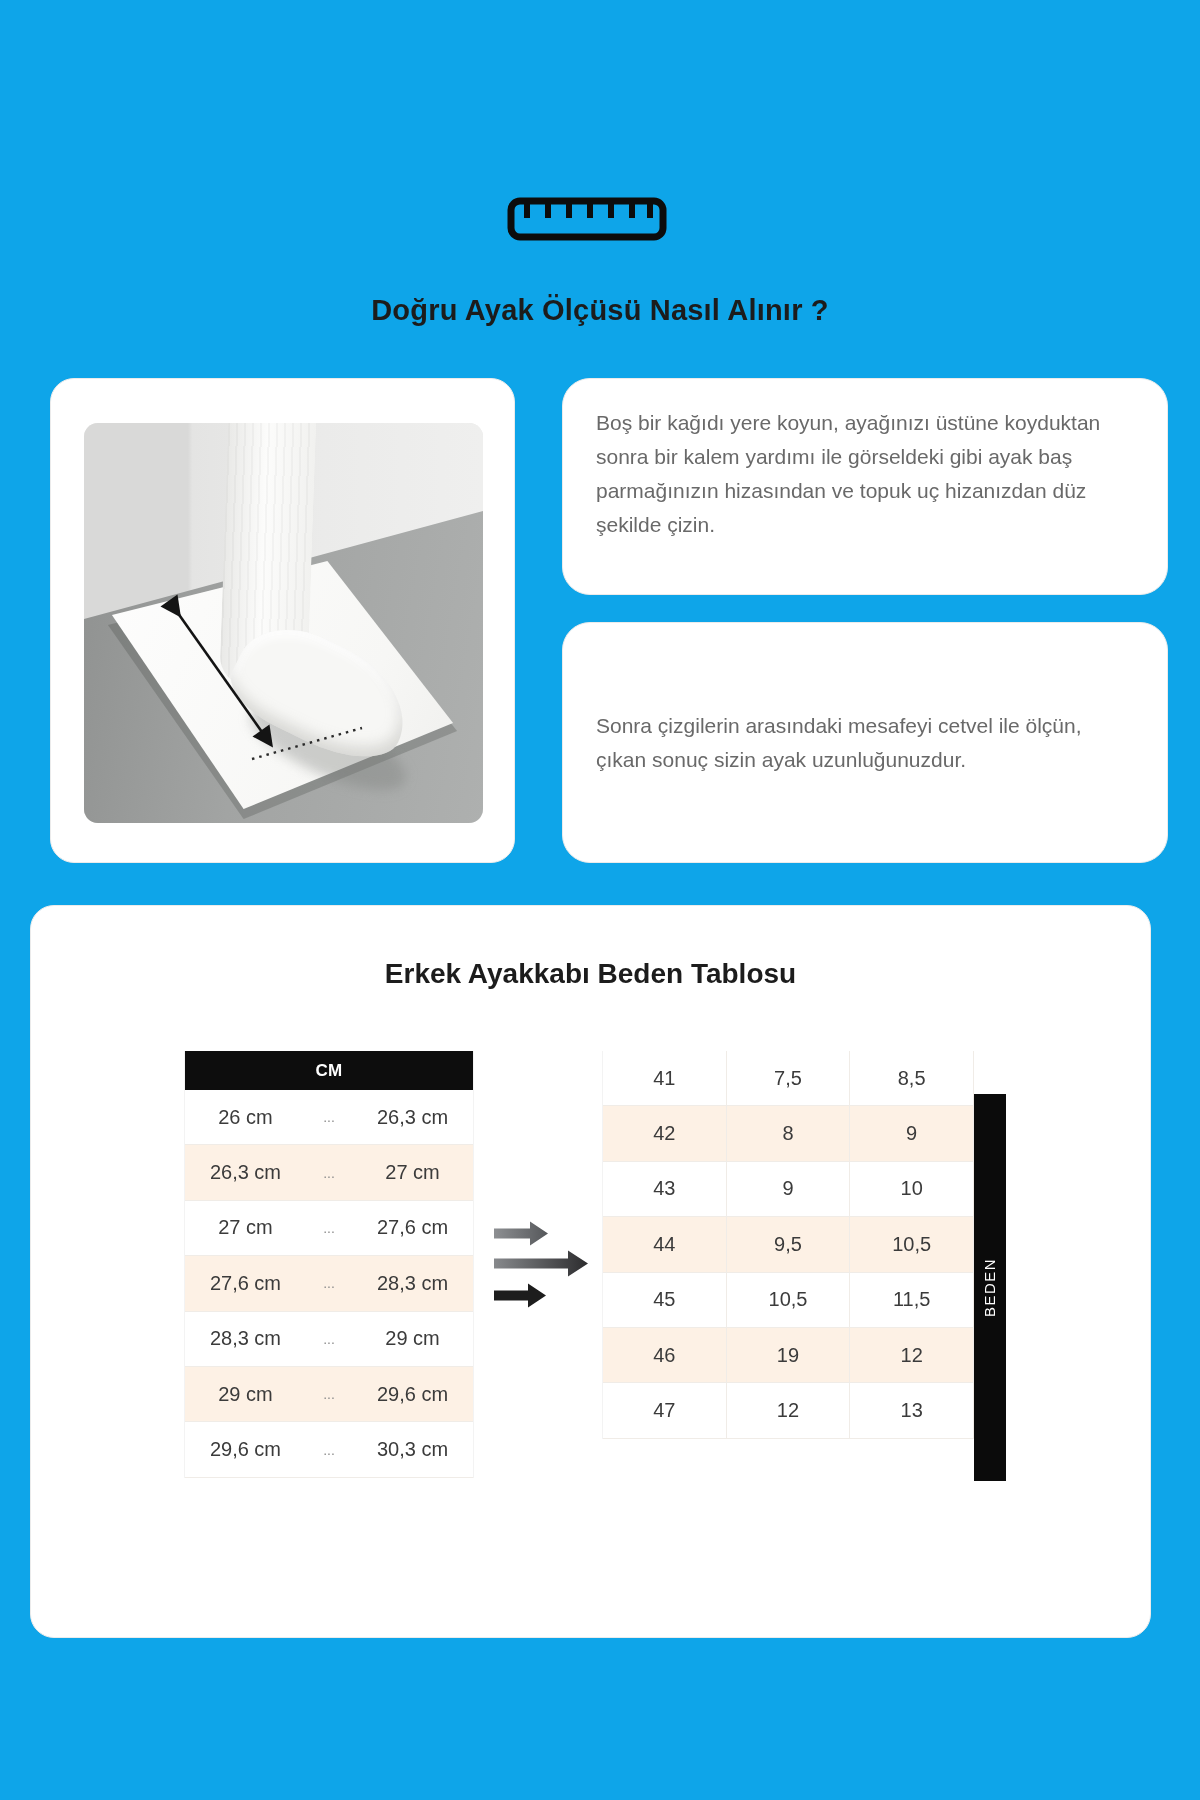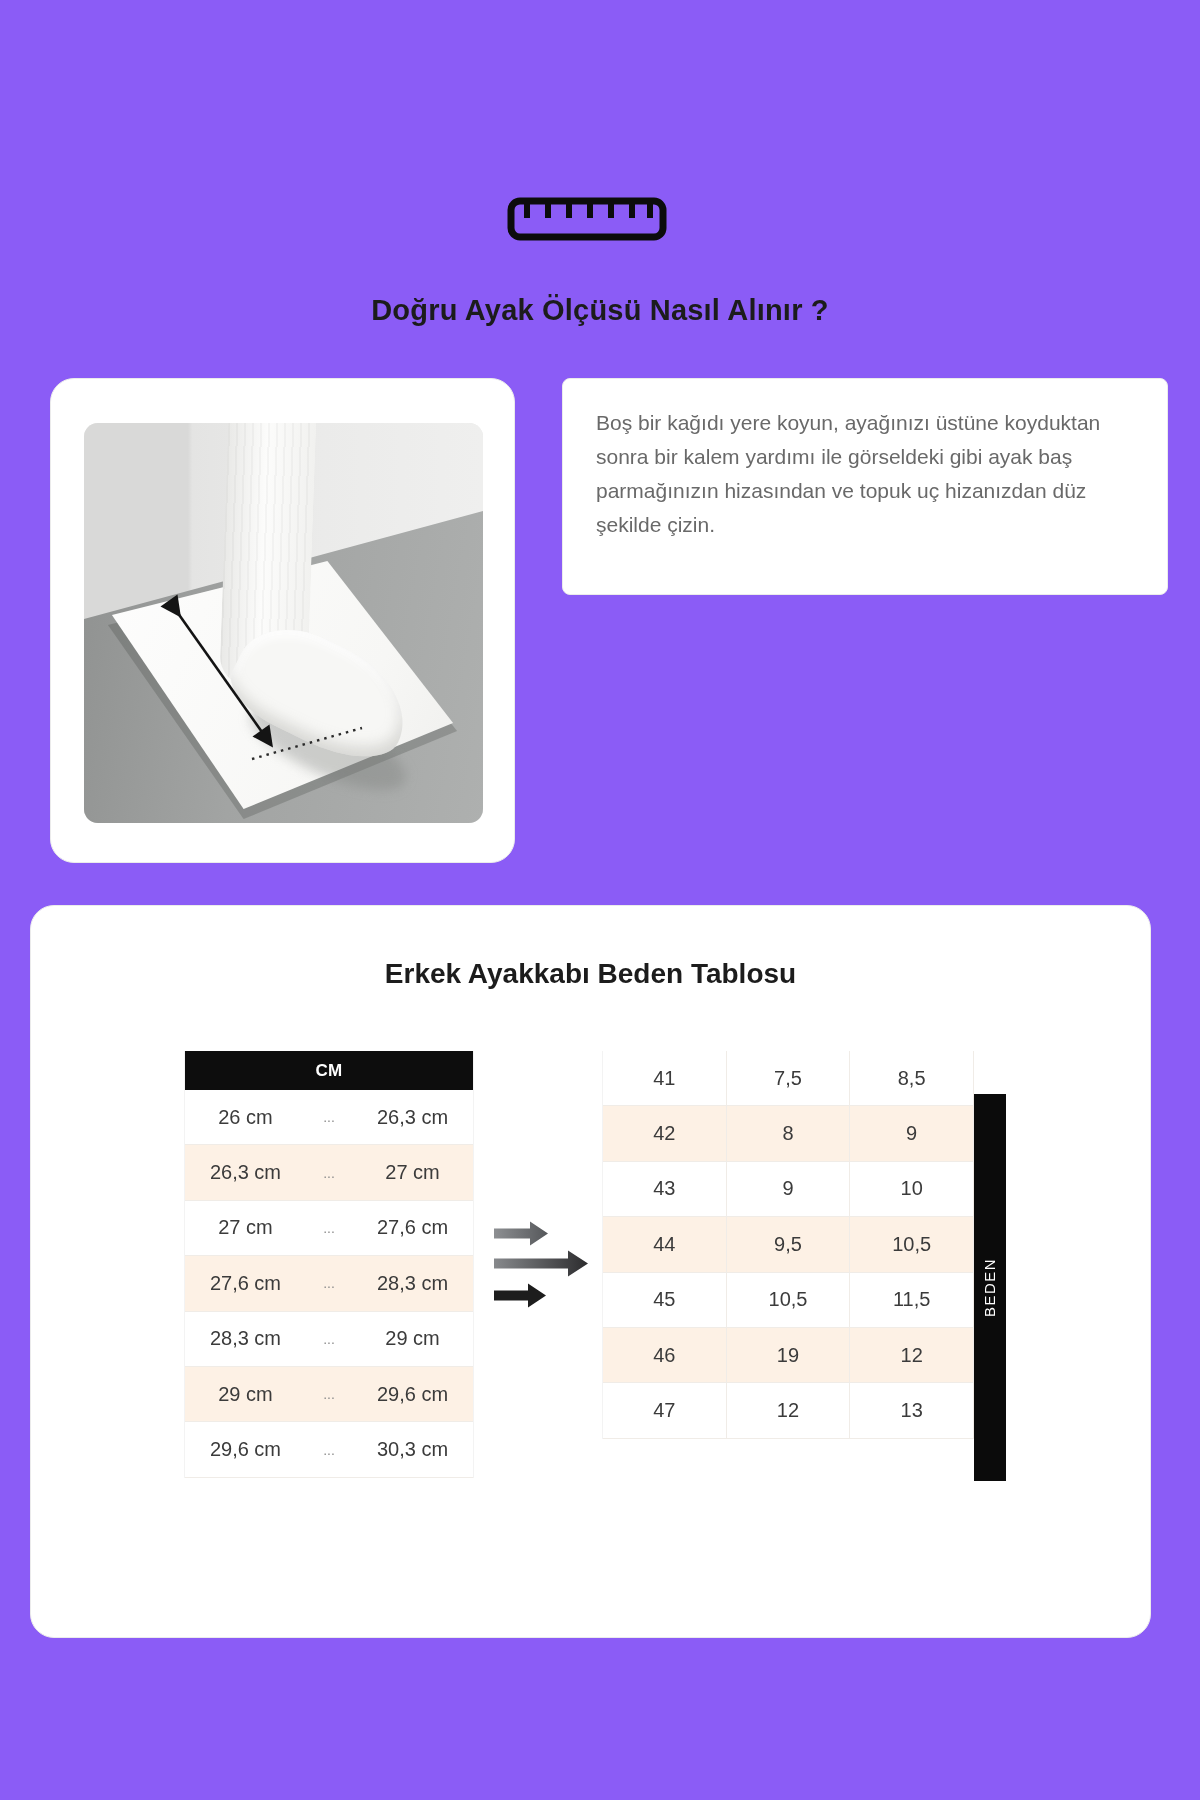--- a/index.html
+++ b/index.html
@@ -7,21 +7,21 @@
     --row-alt:#fdf1e5;
     --table-border:#f0ece7;
     --card-border:#ebebeb;
     --text-dark:#3b3b3b;
     --text-gray:#696969;
     --title-color:#1c1c1c;
   }
   *{margin:0;padding:0;box-sizing:border-box;}
   html,body{background:#fff;}
   body{font-family:"Liberation Sans", sans-serif;}
-  .page{position:relative;width:1200px;height:1800px;background:#8b5cf6;overflow:hidden;}
+  .page{position:relative;width:1200px;height:1800px;background:#0ea5e9;overflow:hidden;}
 
   
   .ruler-icon{position:absolute;left:507px;top:197px;width:160px;height:44px;}
   .page-title{position:absolute;left:0;top:294px;width:1200px;text-align:center;
     font-size:29px;font-weight:bold;color:var(--title-color);letter-spacing:.2px;}
 
   
   .photo-card{position:absolute;left:50px;top:378px;width:465px;height:485px;
     border:1px solid var(--card-border);border-radius:24px;background:#fff;}
   .photo{position:absolute;left:33px;top:44px;width:399px;height:400px;border-radius:14px;
@@ -38,21 +38,21 @@
   .sock-leg{position:absolute;left:35%;top:-4%;width:22%;height:70%;
     background:linear-gradient(90deg,#e9e9e7 0,#fcfcfb 45%,#f1f1ef 100%),
     repeating-linear-gradient(90deg,rgba(0,0,0,.03) 0 2px,transparent 2px 8px);
     background-blend-mode:multiply;border-radius:14px 14px 26px 30px;transform:rotate(2deg);}
   .sock-foot{position:absolute;left:37%;top:55%;width:45%;height:25%;background:#f7f7f5;
     border-radius:48% 60% 58% 42% / 62% 75% 48% 38%;transform:rotate(26deg);
     box-shadow:inset -6px -8px 14px rgba(160,160,155,.35), inset 4px 6px 10px rgba(255,255,255,.9);}
   .measure-lines{position:absolute;inset:0;}
 
   .instr-box{position:absolute;left:562px;width:606px;border:1px solid var(--card-border);
-    border-radius:8px;background:#fff;}
+    border-radius:28px;background:#fff;}
   .instr-box.b1{top:378px;height:217px;padding:27px 30px 0 33px;}
   .instr-box.b2{top:622px;height:241px;padding:0 30px 0 33px;display:flex;align-items:center;}
   .instr-text{font-size:21px;line-height:34px;color:var(--text-gray);}
 
   
   .chart-card{position:absolute;left:30px;top:905px;width:1121px;height:733px;
     border:1px solid var(--card-border);border-radius:24px;background:#fff;}
   .chart-title{position:absolute;left:0;top:52px;width:100%;text-align:center;
     font-size:28px;font-weight:bold;color:var(--title-color);}
 
@@ -112,20 +112,23 @@
         </defs>
         <line x1="91" y1="186" x2="183" y2="316" stroke="#141414" stroke-width="2.6" marker-start="url(#ah1)" marker-end="url(#ah1)" transform="rotate(180 137 251) rotate(180 137 251)"></line>
         <line x1="168" y1="336" x2="278" y2="305" stroke="#2a2a2a" stroke-width="2.4" stroke-dasharray="2.5 5"></line>
       </svg>
     </div>
   </div>
 
   <div class="instr-box b1">
     <div class="instr-text">Boş bir kağıdı yere koyun, ayağınızı üstüne koyduktan sonra bir kalem yardımı ile görseldeki gibi ayak baş parmağınızın hizasından ve topuk uç hizanızdan düz şekilde çizin.</div>
   </div>
+  <div class="instr-box b2">
+    <div class="instr-text">Sonra çizgilerin arasındaki mesafeyi cetvel ile ölçün, çıkan sonuç sizin ayak uzunluğunuzdur.</div>
+  </div>
 
   <div class="chart-card">
     <div class="chart-title">Erkek Ayakkabı Beden Tablosu</div>
 
     <div class="tbl cm-tbl">
       <div class="tbl-header">CM</div>
       <div class="tbl-row">
         <span class="cm-from">26 cm</span>
         <span class="cm-sep">...</span>
         <span class="cm-to">26,3 cm</span>

